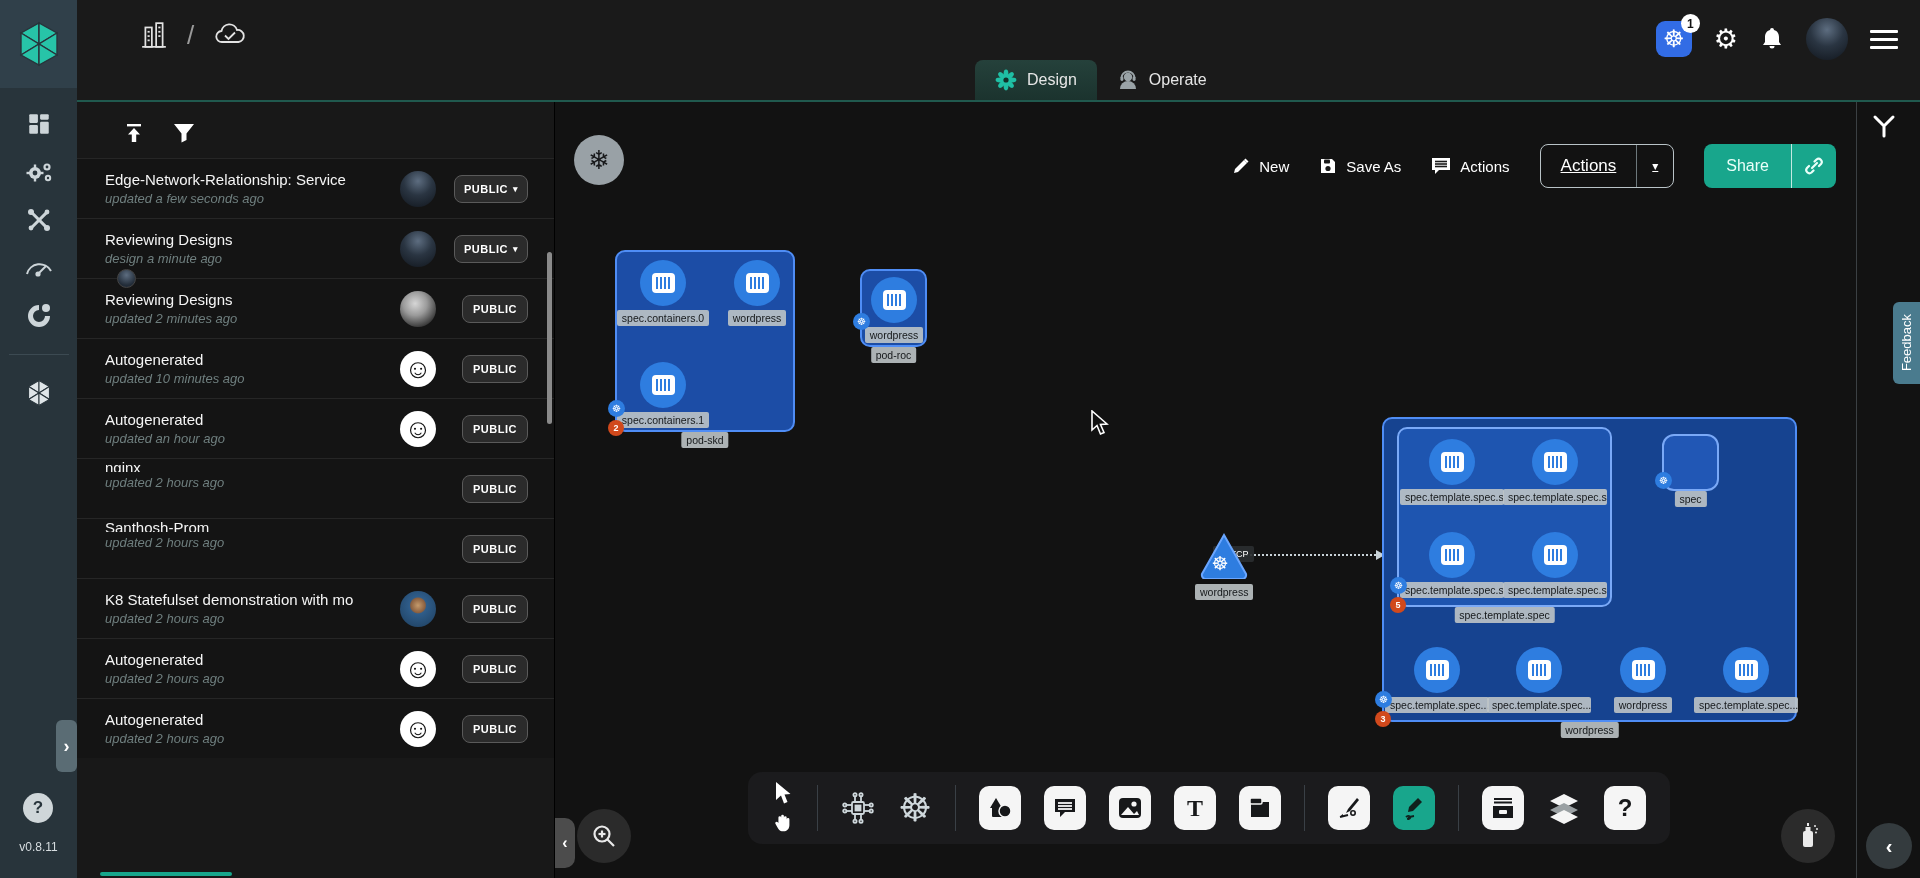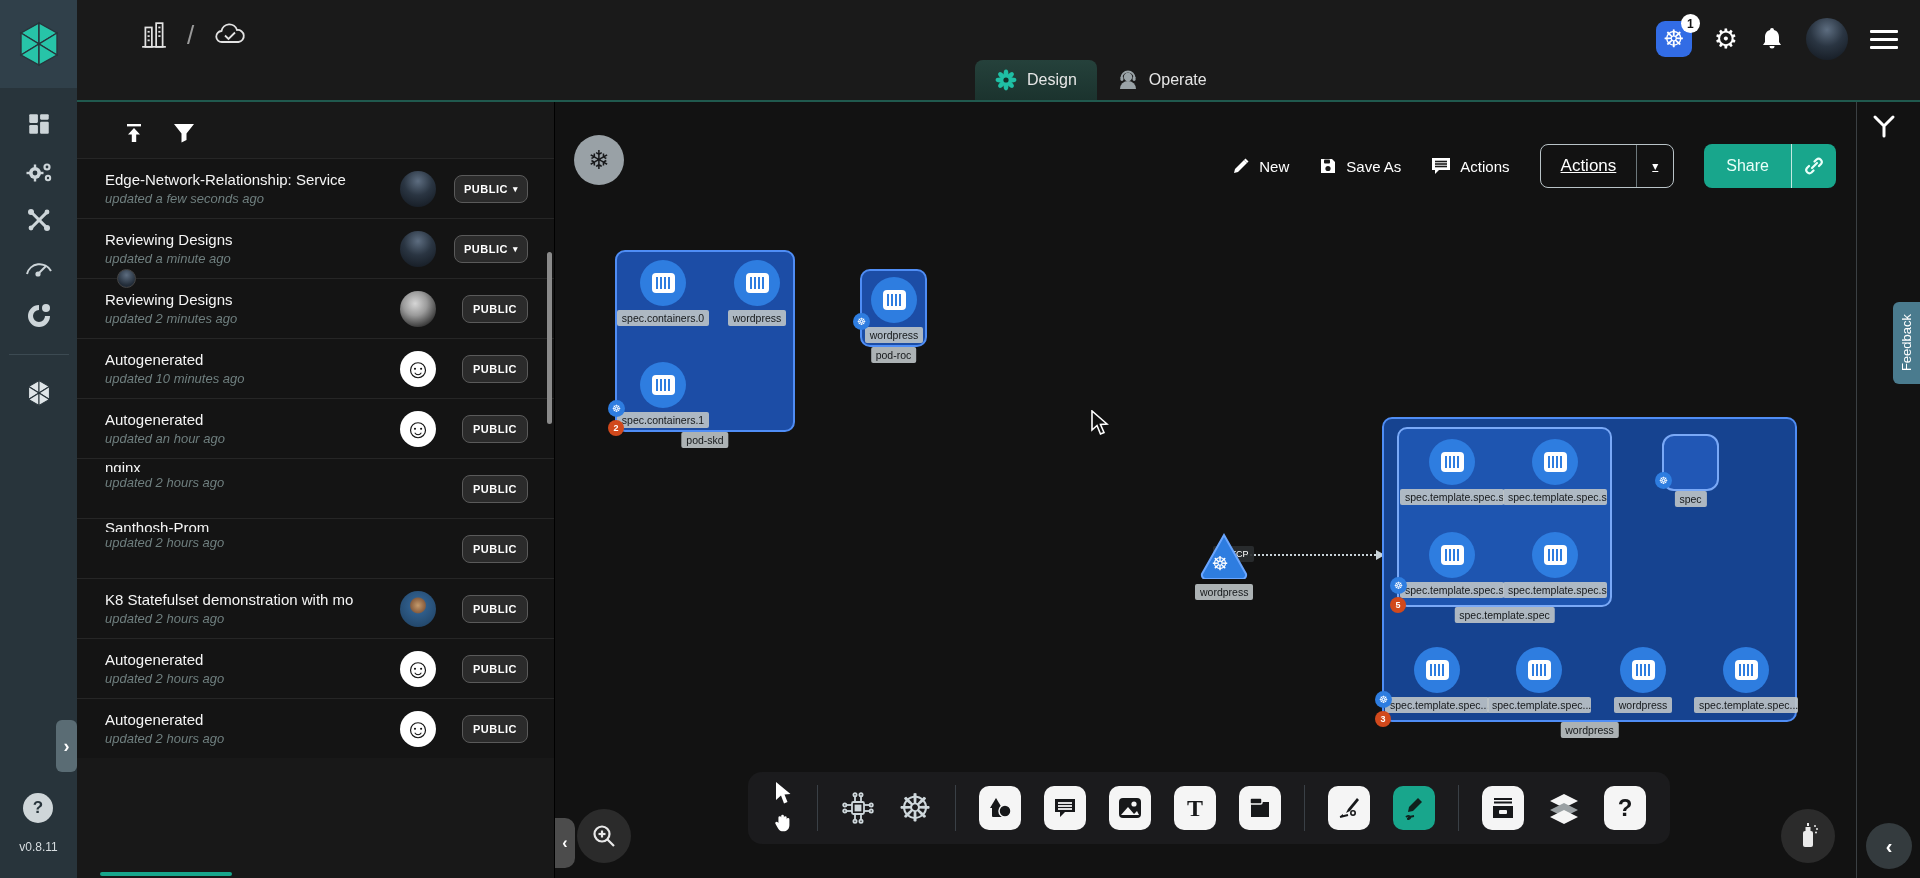--- a/index.html
+++ b/index.html
@@ -343,21 +343,21 @@
       <div class="row-title">Edge-Network-Relationship: Service</div>
       <div class="row-sub">updated a few seconds ago</div>
       <div class="row-avatar av-batman"></div>
       <div class="pub-badge">
         <span>PUBLIC</span>
         <span class="pub-caret">▾</span>
       </div>
     </div>
     <div class="design-row">
       <div class="row-title">Reviewing Designs</div>
-      <div class="row-sub">updated a minute ago</div>
+      <div class="row-sub">design a minute ago</div>
       <div class="row-avatar av-batman"></div>
       <div class="pub-badge">
         <span>PUBLIC</span>
         <span class="pub-caret">▾</span>
       </div>
     </div>
     <div class="design-row">
       <div class="row-title">Reviewing Designs</div>
       <div class="row-sub">updated 2 minutes ago</div>
       <div class="row-avatar av-masked"></div>

